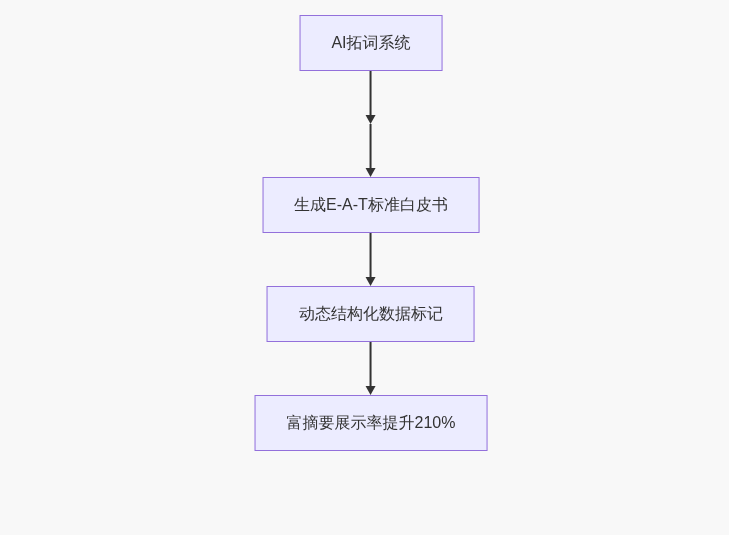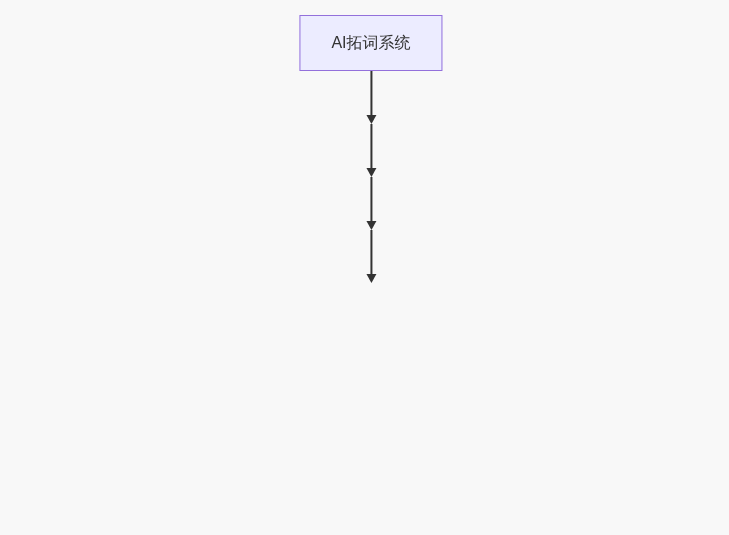--- a/index.html
+++ b/index.html
@@ -71,26 +71,35 @@
     <div class="shaft"></div>
     <div class="head"></div>
   </div>
 
 
   <div class="edge">
     <div class="shaft"></div>
     <div class="head"></div>
   </div>
 
+  <div class="node">
+    <span>生成E-A-T标准白皮书</span>
+  </div>
 
   <div class="edge">
     <div class="shaft"></div>
     <div class="head"></div>
   </div>
 
+  <div class="node">
+    <span>动态结构化数据标记</span>
+  </div>
 
   <div class="edge">
     <div class="shaft"></div>
     <div class="head"></div>
   </div>
 
+  <div class="node">
+    <span>富摘要展示率提升210%</span>
+  </div>
 
 </div>
 
 </body></html>

